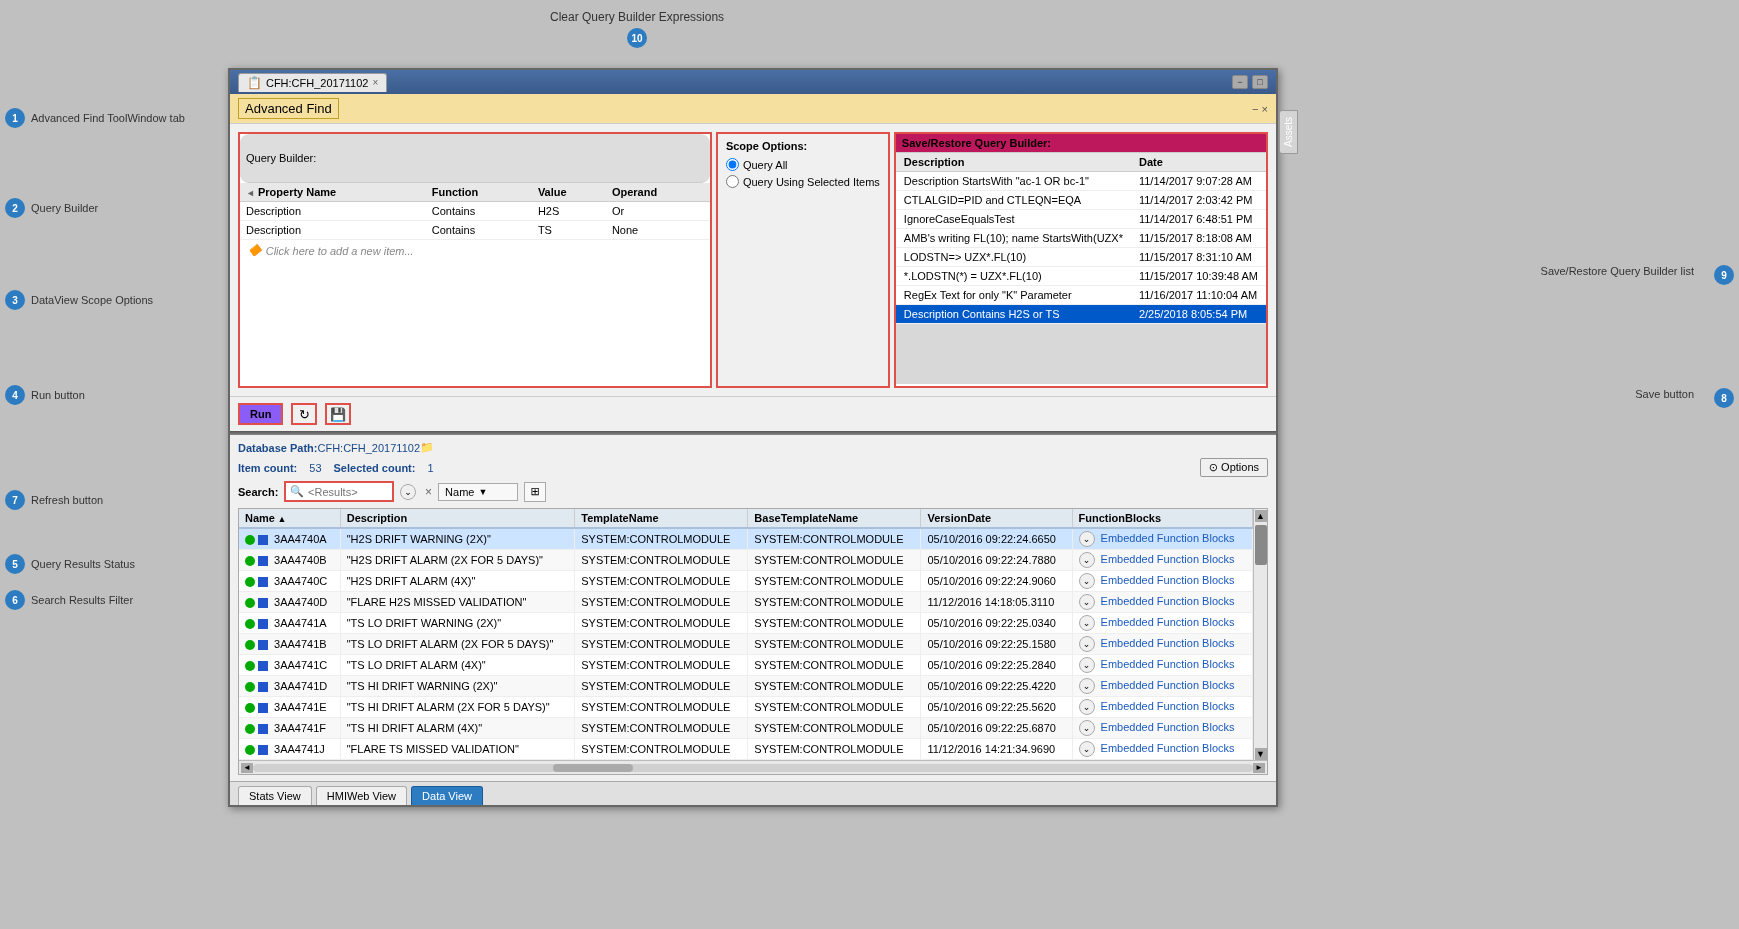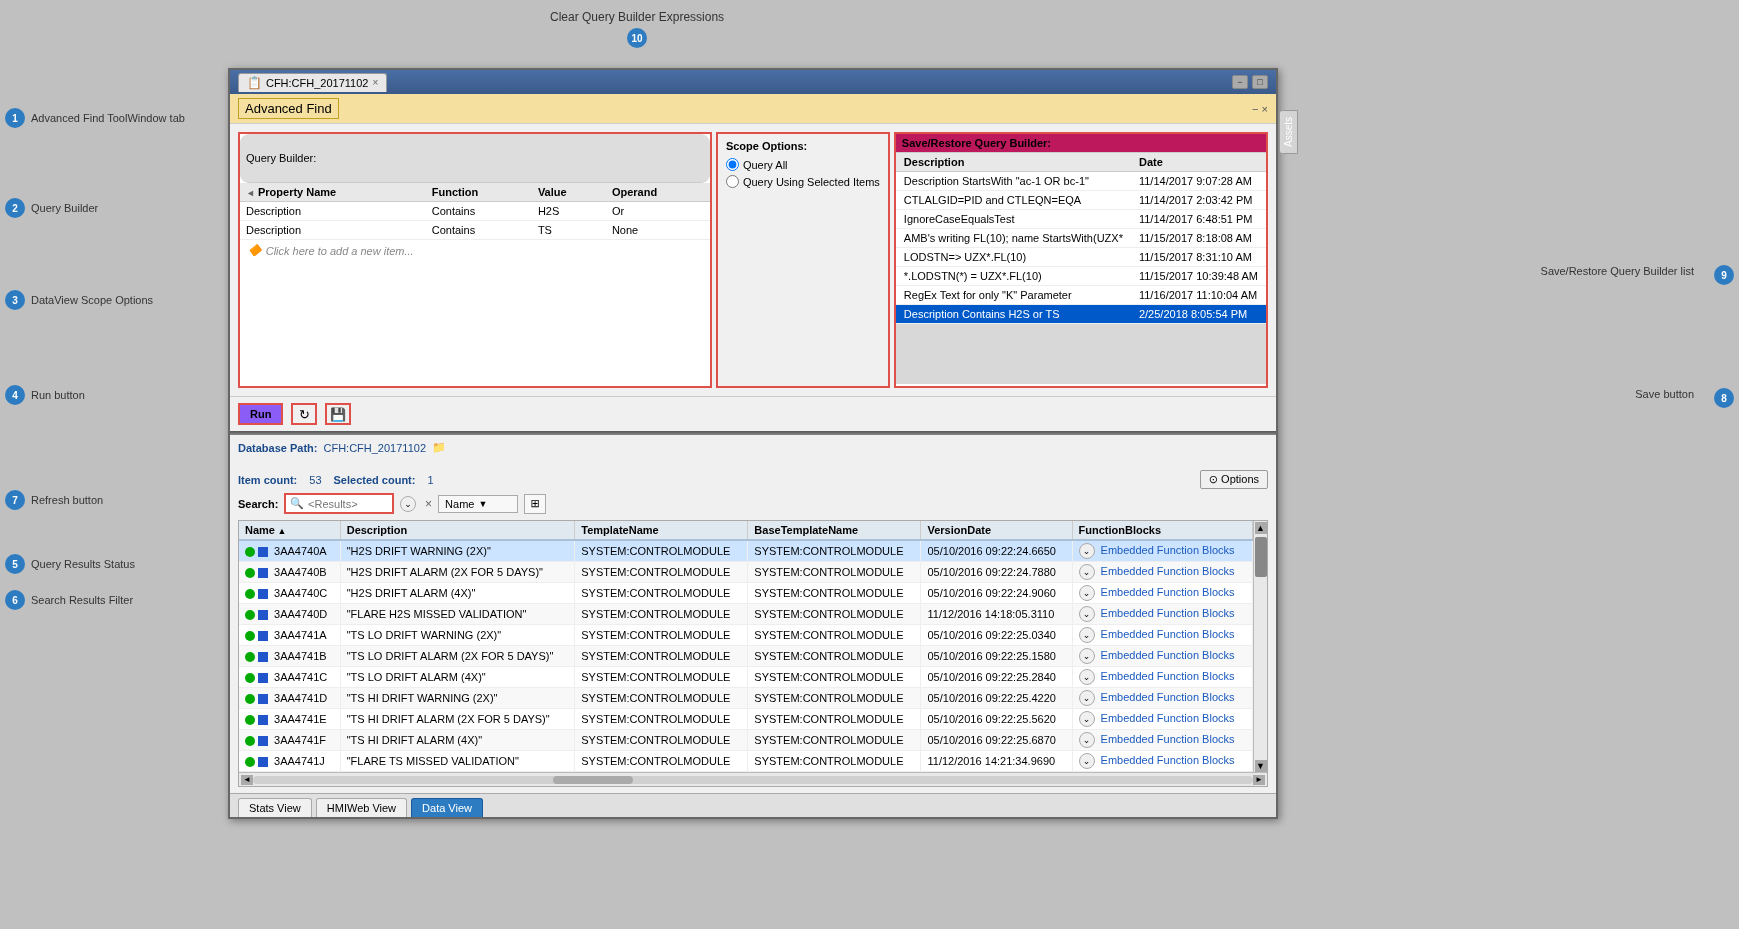--- a/index.html
+++ b/index.html
@@ -318,22 +318,21 @@
     }
 
     
     .lower-section {
       background: #f0f0f0;
       padding: 6px 8px;
     }
     .db-path-row {
       display: flex;
       align-items: center;
-      gap: 6px;
-      margin-bottom: 16px;
+      margin-bottom: 4px;
     }
     .db-path-label {
       font-weight: bold;
       font-size: 11px;
       color: #1a4a8a;
     }
     .db-path-value {
       font-size: 11px;
       color: #1a4a8a;
     }

